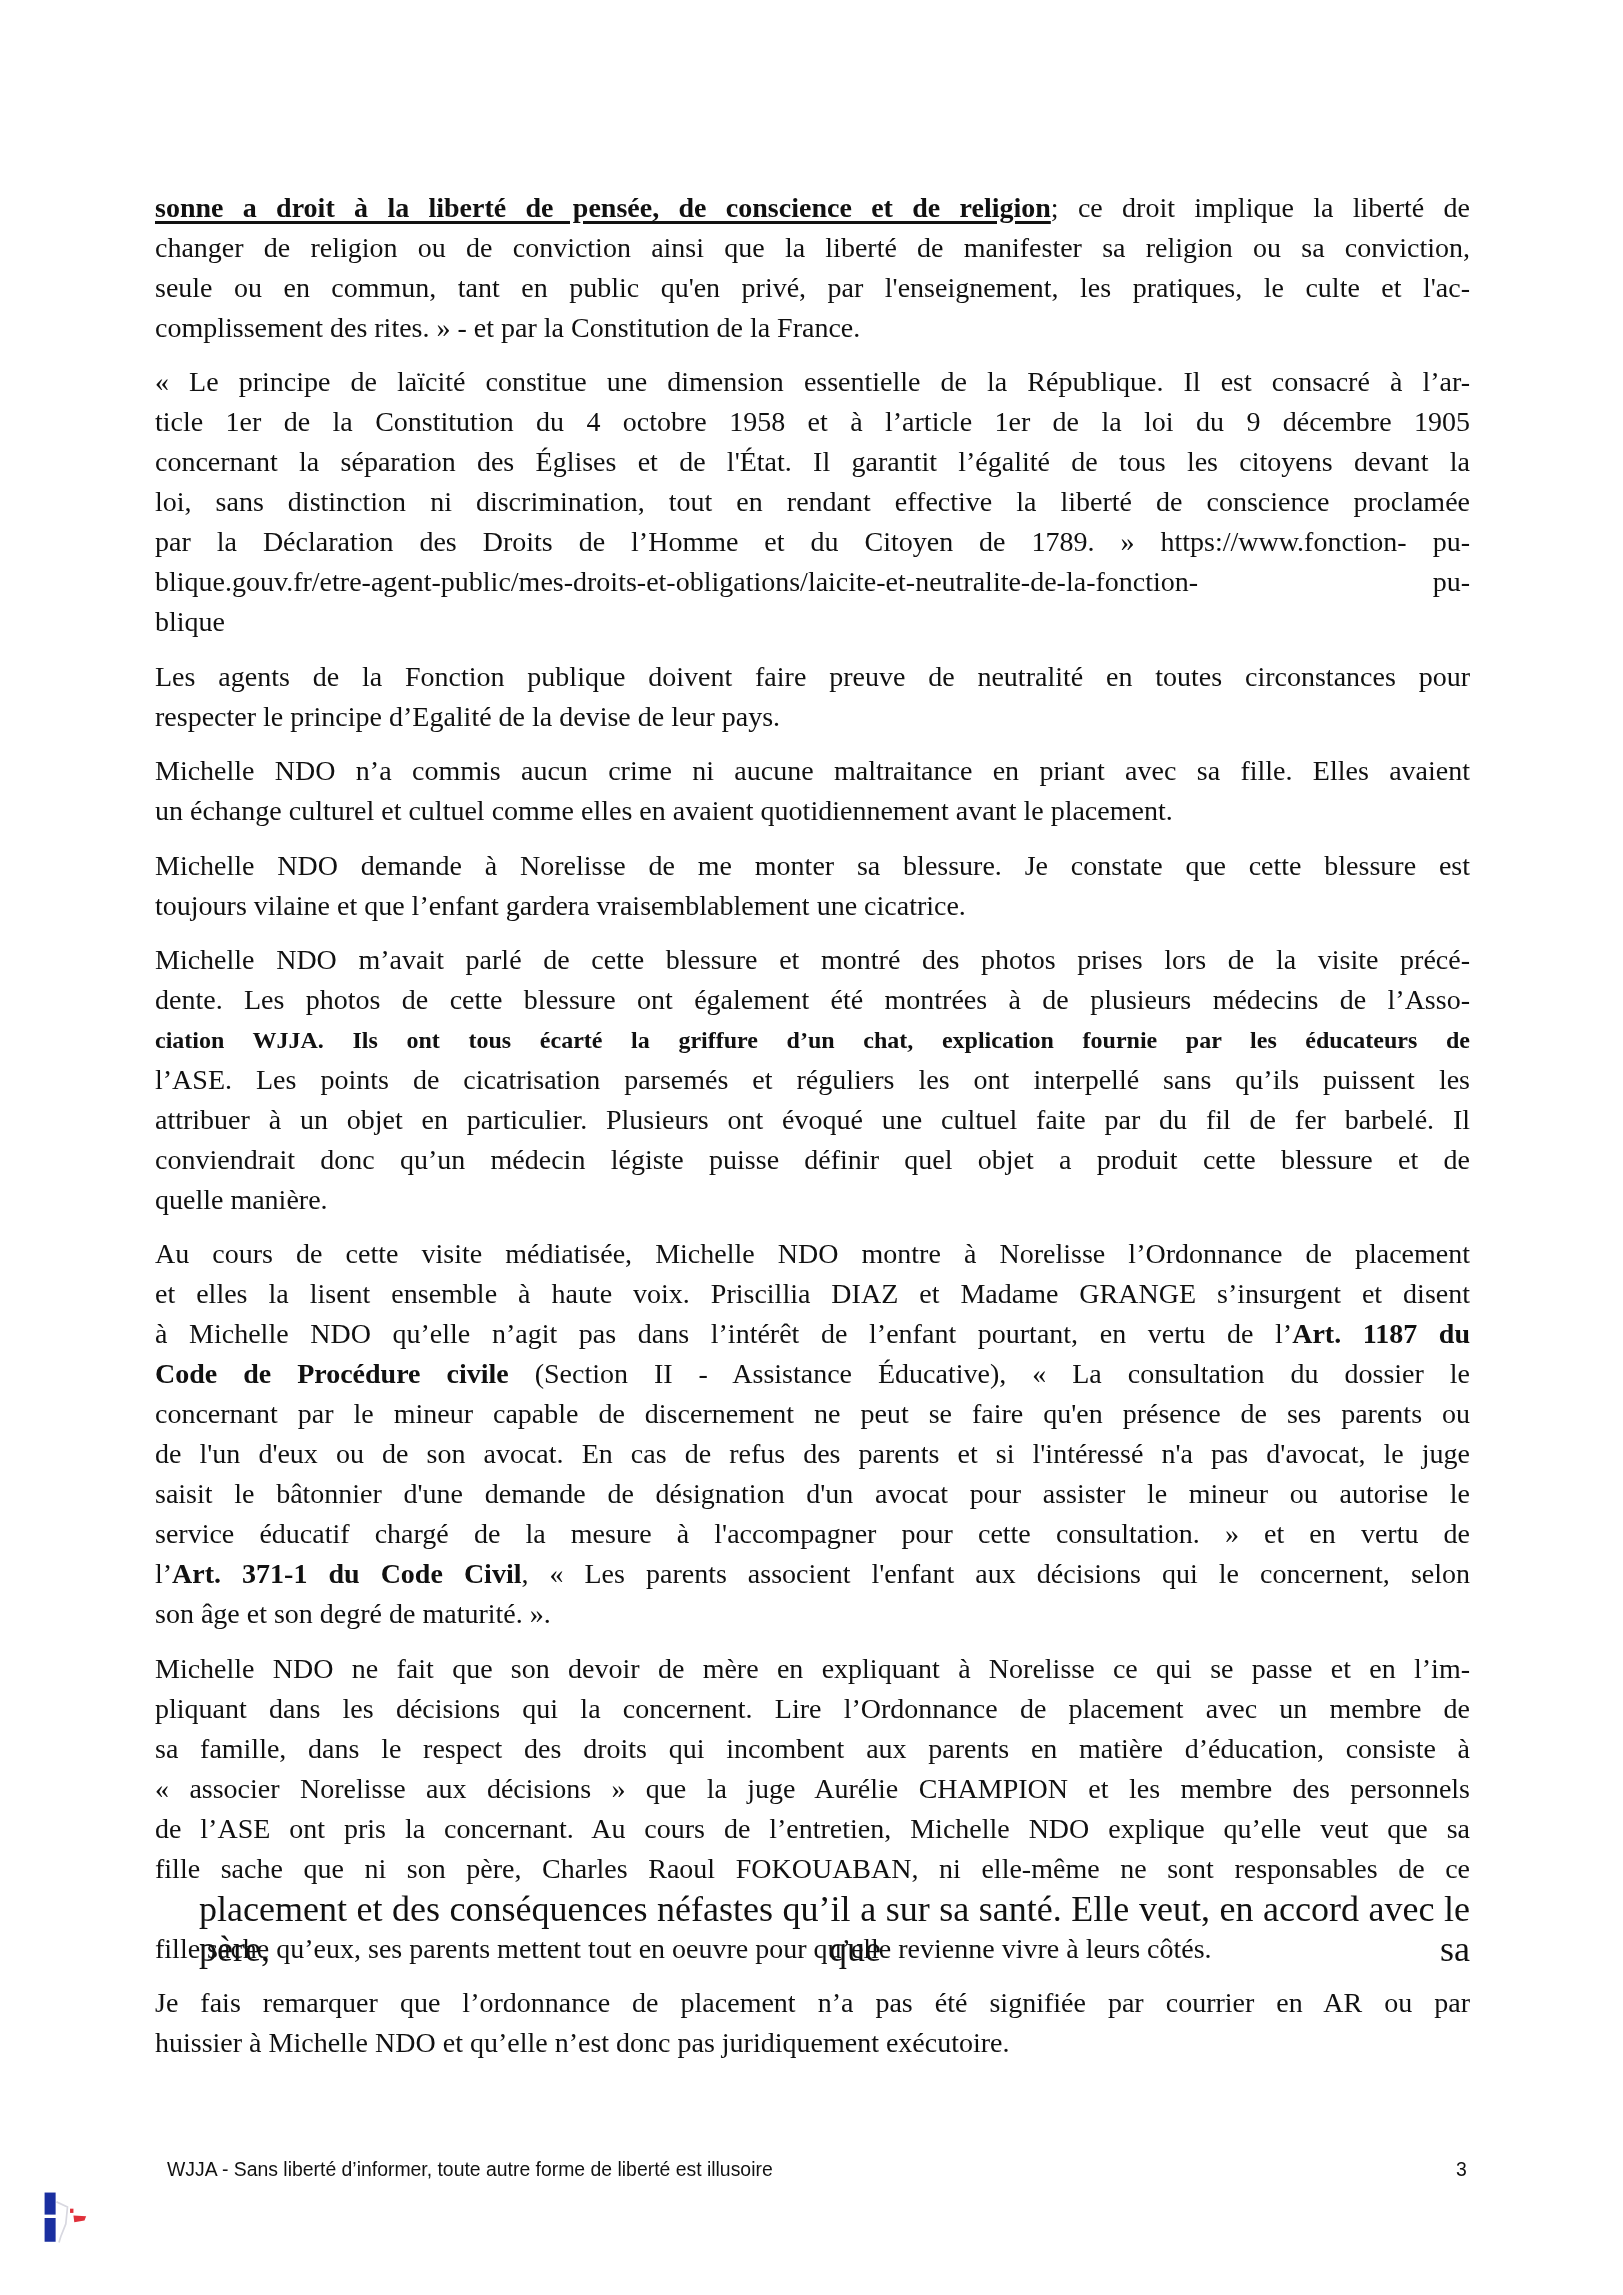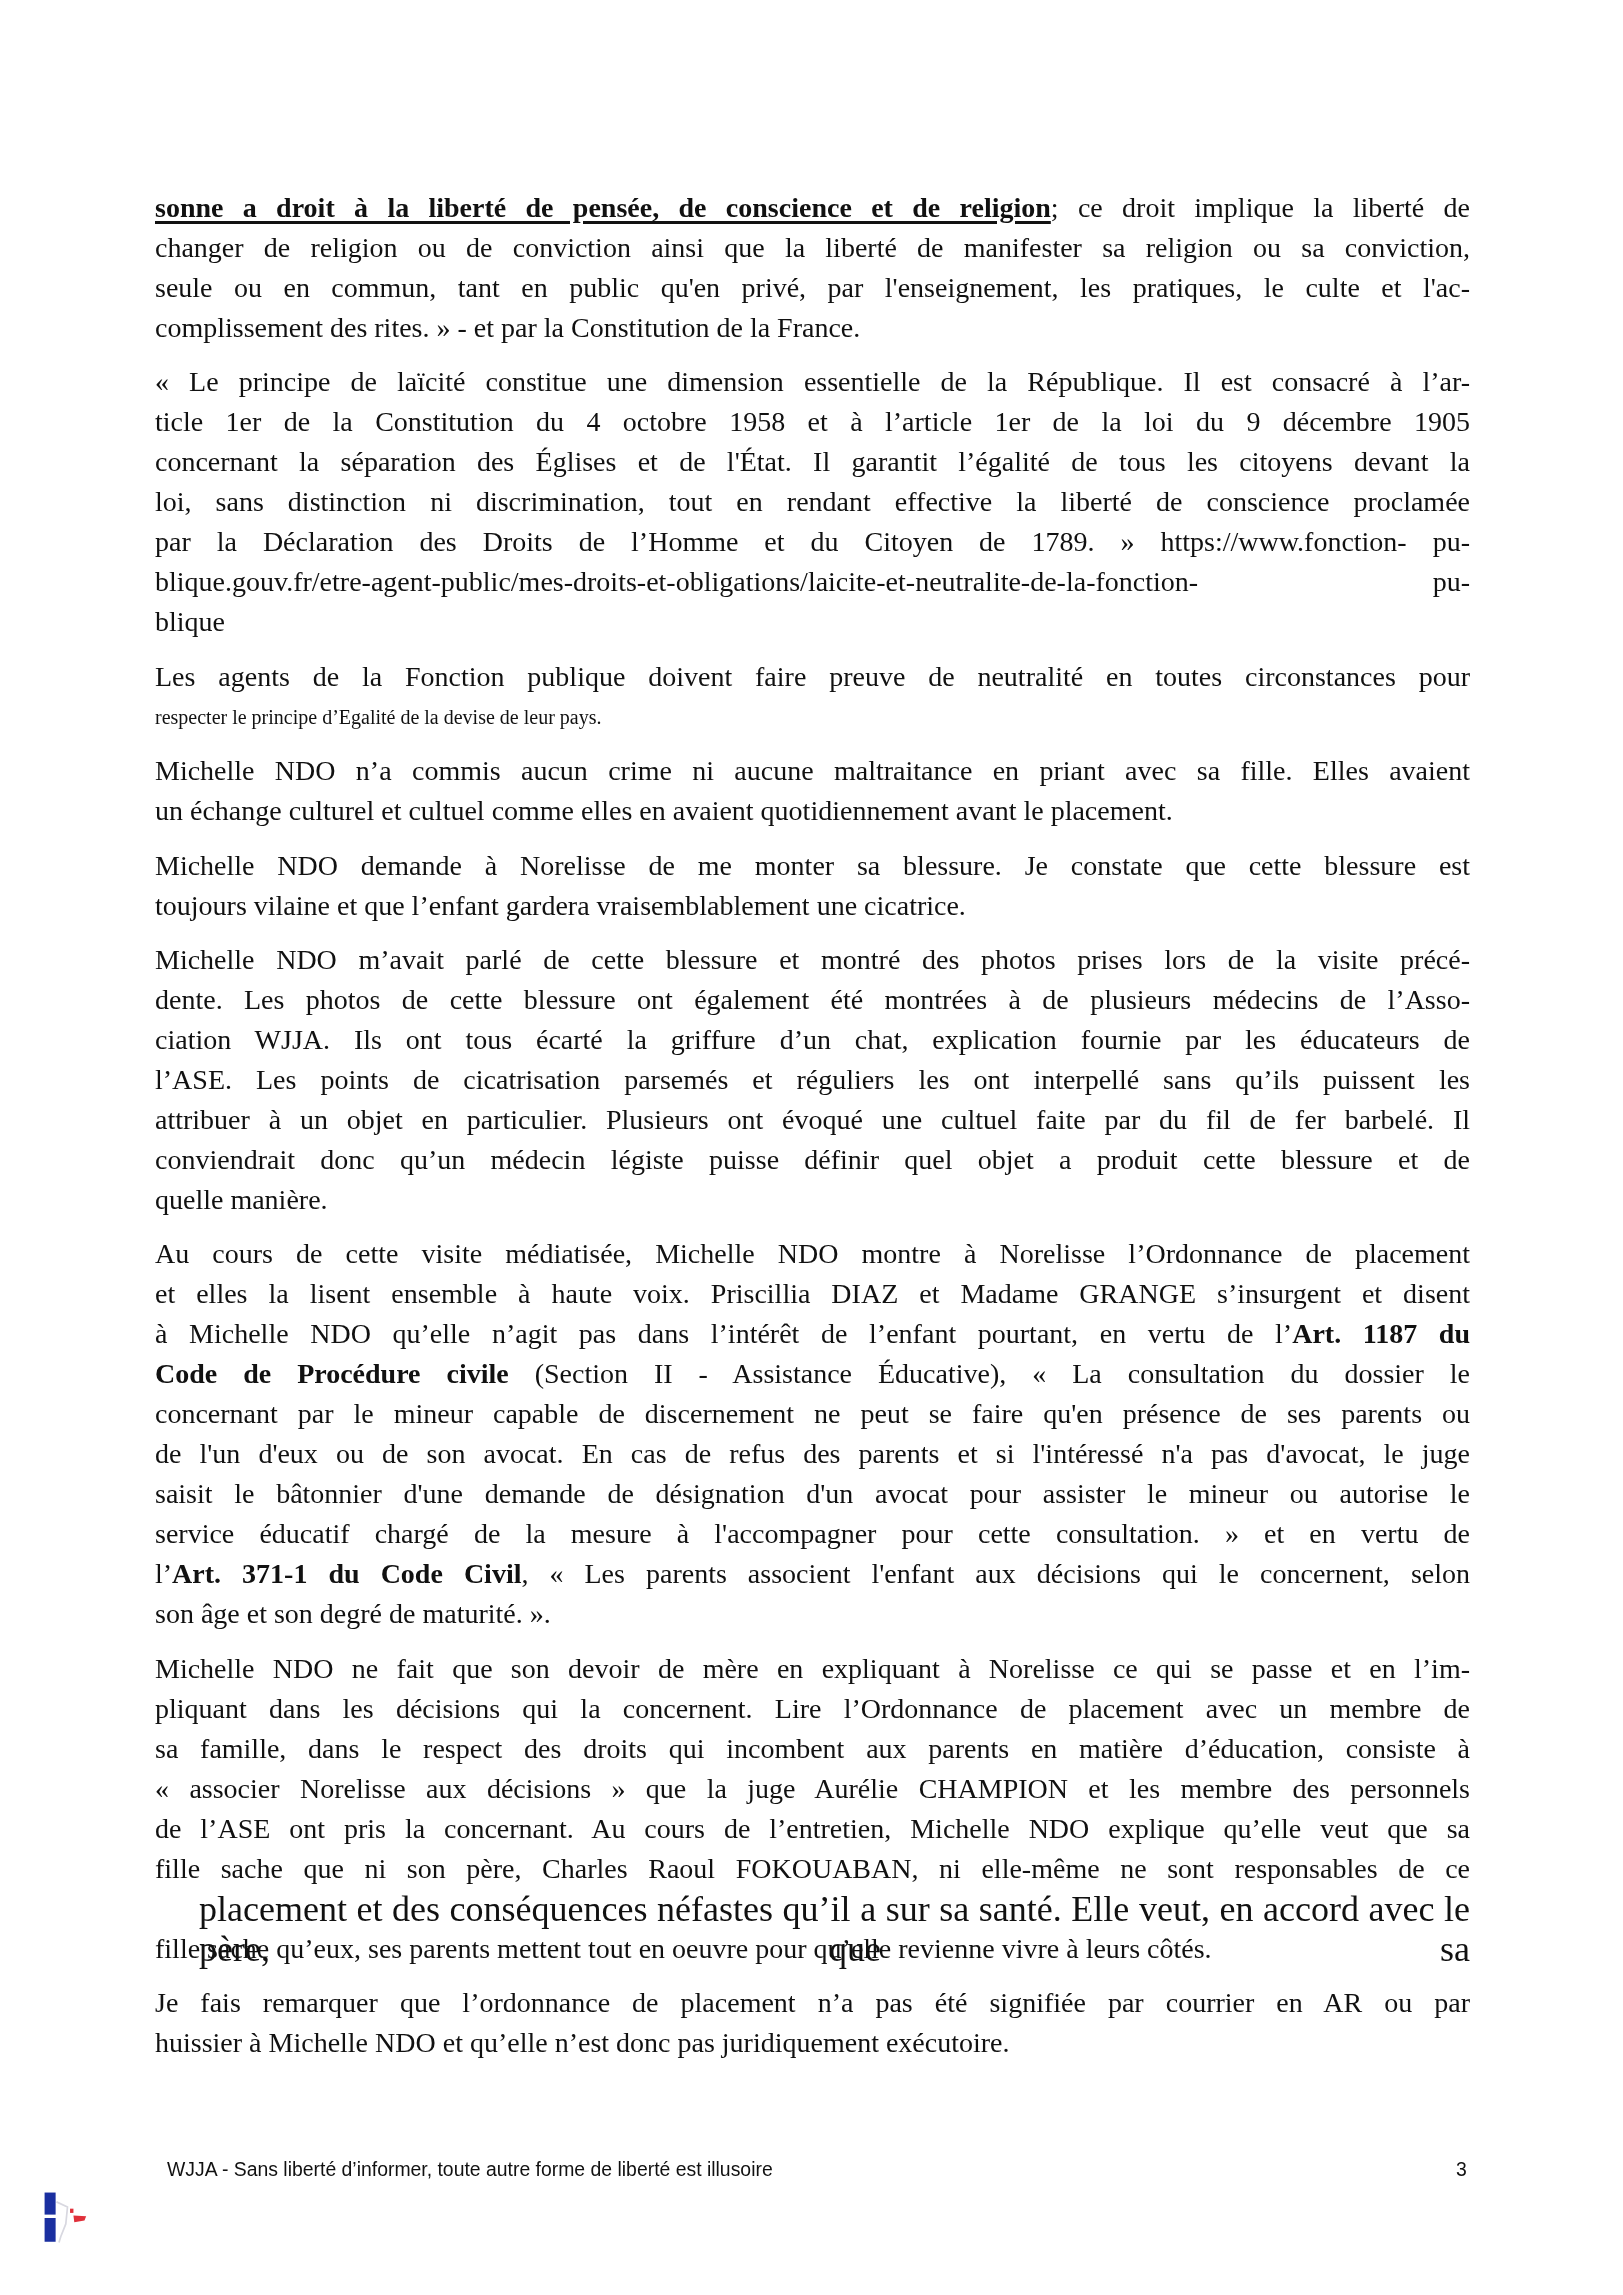--- a/index.html
+++ b/index.html
@@ -47,34 +47,34 @@
         <span class="line" style="white-space: normal; font-size: 28px;"><span class="">« </span><span class="r-i">Le principe de laïcité constitue une dimension essentielle de la République. Il est consacré à l’ar-</span></span>
         <span class="line" style="white-space: normal; font-size: 28px;"><span class="r-i">ticle 1er de la Constitution du 4 octobre 1958 et à l’article 1er de la loi du 9 décembre 1905</span></span>
         <span class="line" style="white-space: normal; font-size: 28px;"><span class="r-i">concernant la séparation des Églises et de l'État. Il garantit l’égalité de tous les citoyens devant la</span></span>
         <span class="line" style="white-space: normal; font-size: 28px;"><span class="r-i">loi, sans distinction ni discrimination, tout en rendant effective la liberté de conscience proclamée</span></span>
         <span class="line" style="white-space: normal; font-size: 28px;"><span class="r-i">par la Déclaration des Droits de l’Homme et du Citoyen de 1789.</span><span class=""> » https://www.fonction- pu-</span></span>
         <span class="line" style="white-space: normal; font-size: 28px; font-family: Liberation Serif, serif;"><span class="">blique.gouv.fr/etre-agent-public/mes-droits-et-obligations/laicite-et-neutralite-de-la-fonction-   pu-</span></span>
         <span class="line last" style="white-space: normal; font-size: 28px;"><span class="">blique</span></span>
       </div>
       <div class="para">
         <span class="line" style="white-space: normal; font-size: 28px;"><span class="">Les agents de la Fonction publique doivent faire preuve de neutralité en toutes circonstances pour</span></span>
-        <span class="line last" style="white-space: normal; font-size: 20px;"><span class="">respecter le principe d’Egalité de la devise de leur pays.</span></span>
+        <span class="line last" style="white-space: normal; font-size: 28px;"><span class="">respecter le principe d’Egalité de la devise de leur pays.</span></span>
       </div>
       <div class="para">
         <span class="line" style="white-space: normal; font-size: 28px;"><span class="">Michelle NDO n’a commis aucun crime ni aucune maltraitance en priant avec sa fille. Elles avaient</span></span>
         <span class="line last" style="white-space: normal; font-size: 28px;"><span class="">un échange culturel et cultuel comme elles en avaient quotidiennement avant le placement.</span></span>
       </div>
       <div class="para">
         <span class="line" style="white-space: normal; font-size: 28px;"><span class="">Michelle NDO demande à Norelisse de me monter sa blessure. Je constate que cette blessure est</span></span>
         <span class="line last" style="white-space: normal; font-size: 28px;"><span class="">toujours vilaine et que l’enfant gardera vraisemblablement une cicatrice.</span></span>
       </div>
       <div class="para">
         <span class="line" style="white-space: normal; font-size: 28px;"><span class="">Michelle NDO m’avait parlé de cette blessure et montré des photos prises lors de la visite précé-</span></span>
         <span class="line" style="white-space: normal; font-size: 28px;"><span class="">dente. Les photos de cette blessure ont également été montrées à de plusieurs médecins de l’Asso-</span></span>
-        <span class="line" style="white-space: normal; font-size: 28px;"><span class="">ciation WJJA. Ils ont tous écarté la griffure d’un chat, explication fournie par les éducateurs de</span></span>
+        <span class="line" style="white-space: normal; font-size: 24px; font-weight: bold;"><span class="">ciation WJJA. Ils ont tous écarté la griffure d’un chat, explication fournie par les éducateurs de</span></span>
         <span class="line" style="white-space: normal; font-size: 28px;"><span class="">l’ASE. Les points de cicatrisation parsemés et réguliers les ont interpellé sans qu’ils puissent les</span></span>
         <span class="line" style="white-space: normal; font-size: 28px;"><span class="">attribuer à un objet en particulier. Plusieurs ont évoqué une cultuel faite par du fil de fer barbelé. Il</span></span>
         <span class="line" style="white-space: normal; font-size: 28px;"><span class="">conviendrait donc qu’un médecin légiste puisse définir quel objet a produit cette blessure et de</span></span>
         <span class="line last" style="white-space: normal; font-size: 28px;"><span class="">quelle manière.</span></span>
       </div>
       <div class="para">
         <span class="line" style="white-space: normal; font-size: 28px;"><span class="">Au cours de cette visite médiatisée, Michelle NDO montre à Norelisse l’Ordonnance de placement</span></span>
         <span class="line" style="white-space: normal; font-size: 28px;"><span class="">et elles la lisent ensemble à haute voix. Priscillia DIAZ et Madame GRANGE s’insurgent et disent</span></span>
         <span class="line" style="white-space: normal; font-size: 28px;"><span class="">à Michelle NDO qu’elle n’agit pas dans l’intérêt de l’enfant pourtant, en vertu de l’</span><span class="r-b">Art. 1187 du</span></span>
         <span class="line" style="white-space: normal; font-size: 28px;"><span class="r-b">Code de Procédure civile</span><span class=""> (Section II - Assistance Éducative), « </span><span class="r-i">La consultation du dossier le</span></span>

